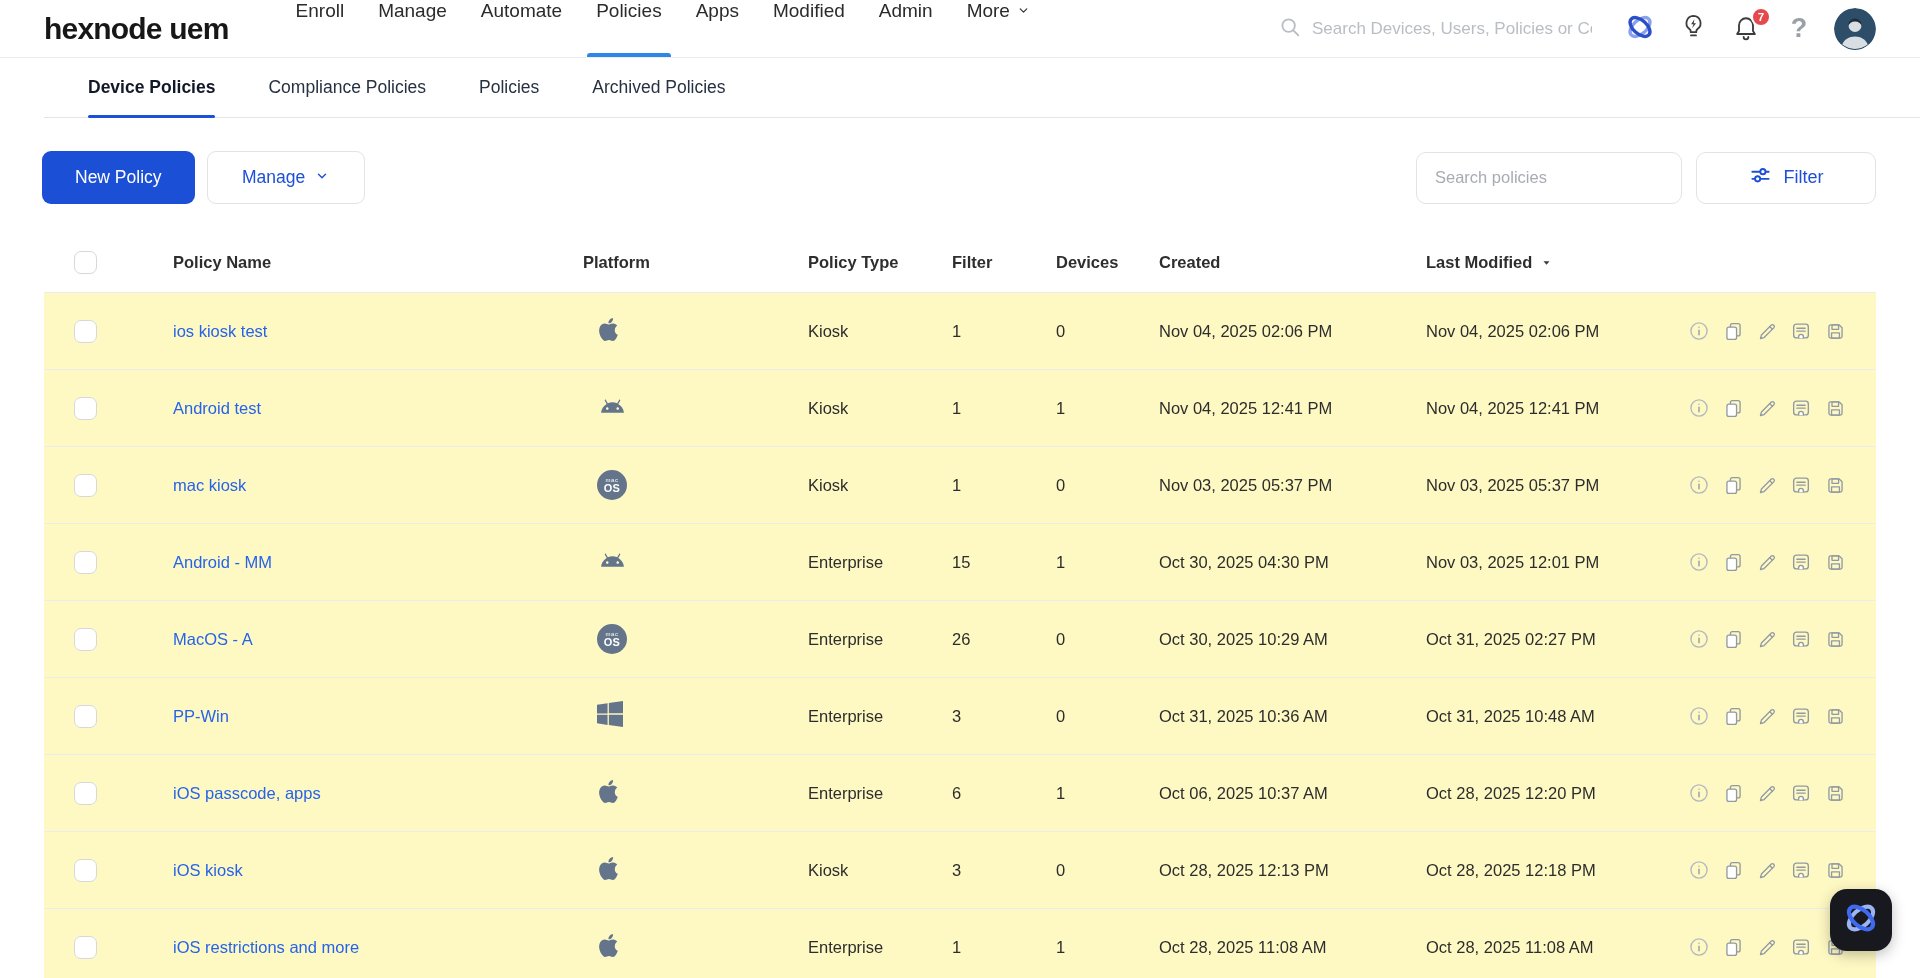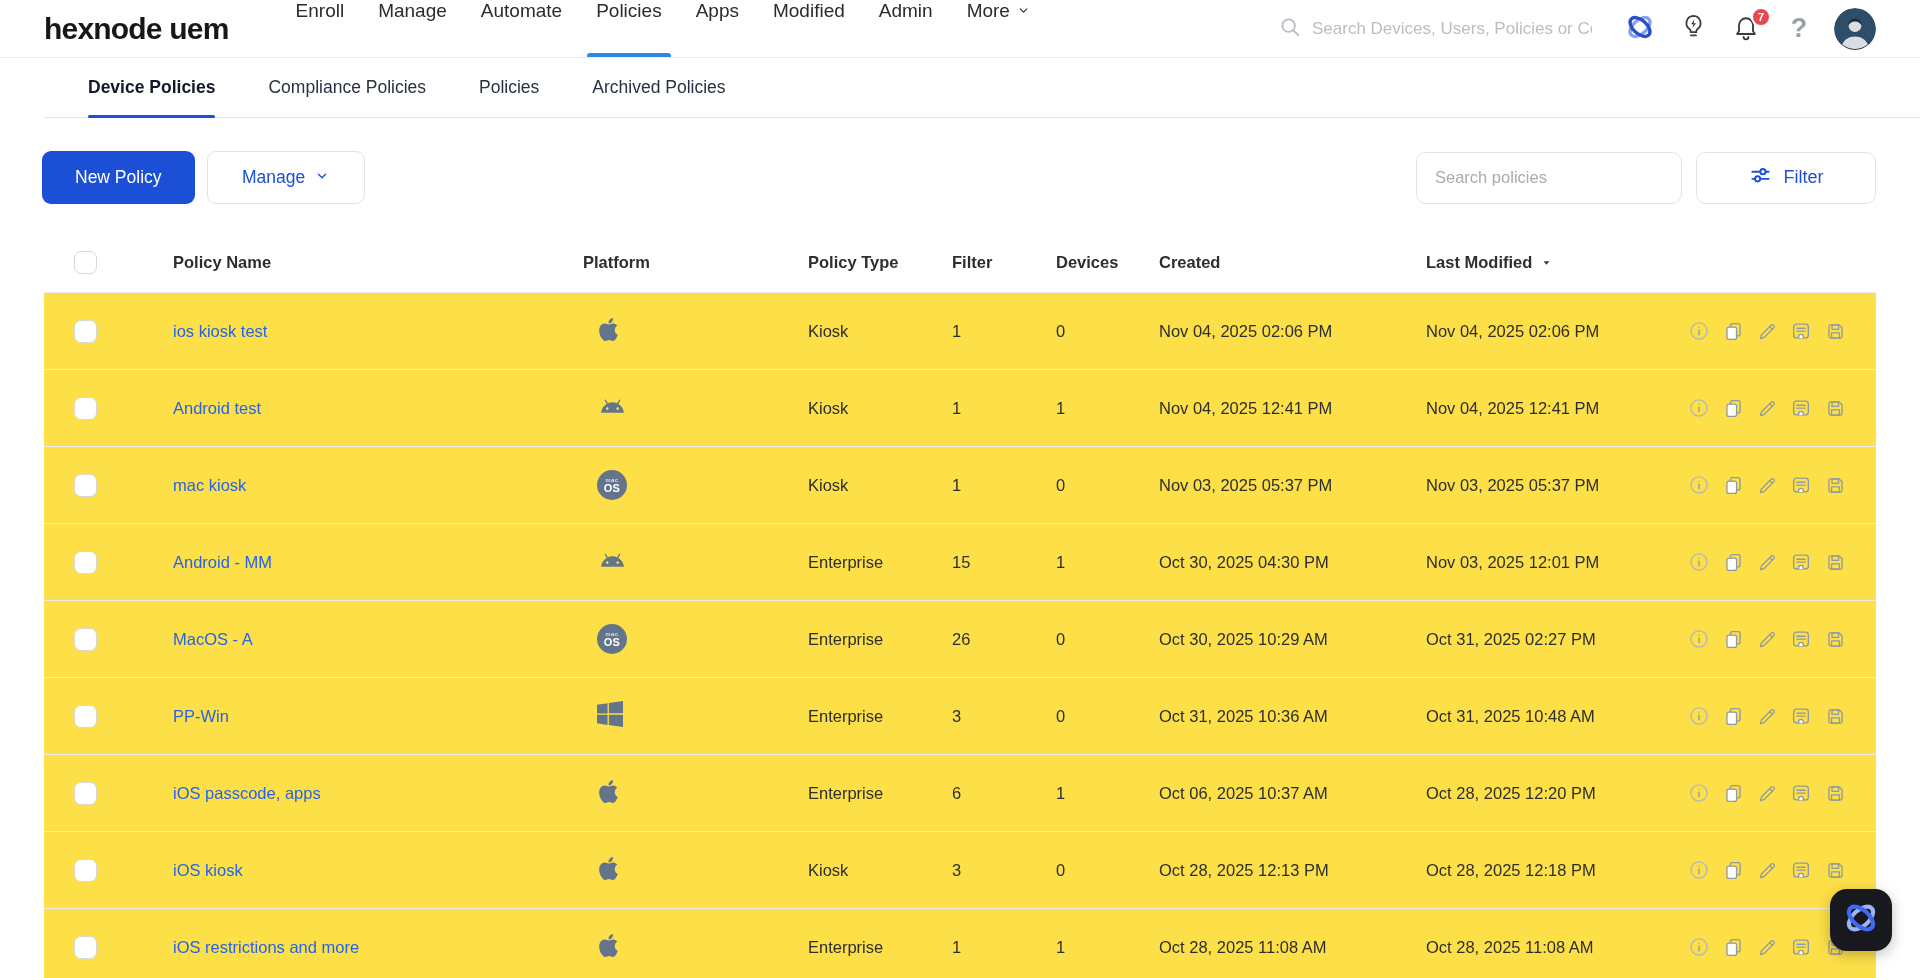--- a/index.html
+++ b/index.html
@@ -55,21 +55,21 @@
   .btn-filter { margin-left:14px; width:180px; height:52px; background:#fff;
     border:1px solid #e3e3e6; border-radius:10px; color:#1d4fd7; font-size:18px; font-weight:500;
     display:flex; align-items:center; justify-content:center; gap:12px; cursor:pointer;
     font-family:"Liberation Sans",sans-serif; }
 
   
   .table { margin:29px 44px 0 44px; --cols:129px 410px 225px 144px 104px 103px 267px 240px 1fr; }
   .thead { display:grid; grid-template-columns:var(--cols); align-items:center; height:59px; }
   .th { font-size:16.5px; font-weight:700; color:#2e2e2e; display:flex; align-items:center; gap:8px; }
   .trow { display:grid; grid-template-columns:var(--cols); align-items:center; height:77px;
-    border-top:1px solid #ececec; background:#fde047; }
+    border-top:1px solid #ececec; background:#fef9c3; }
   .cb { width:23px; height:23px; border:1.6px solid #d8d8db; border-radius:7px; margin-left:30px;
     background:#fff; cursor:pointer; }
   .cell { font-size:16.5px; color:#2d2d2d; }
   .name-link { font-size:16.5px; color:#2563eb; cursor:pointer; text-decoration:none; }
   .platform-cell { padding-left:14px; display:flex; align-items:center; }
   .macos-badge { width:30px; height:30px; border-radius:50%; background:#64748b; color:#fff;
     display:flex; flex-direction:column; align-items:center; justify-content:center; line-height:1; }
   .macos-badge .s1 { font-size:6px; letter-spacing:.5px; }
   .macos-badge .s2 { font-size:11px; font-weight:700; letter-spacing:.3px; }
   .actions { display:flex; justify-content:flex-end; align-items:center; gap:12px; padding-right:30px; }

